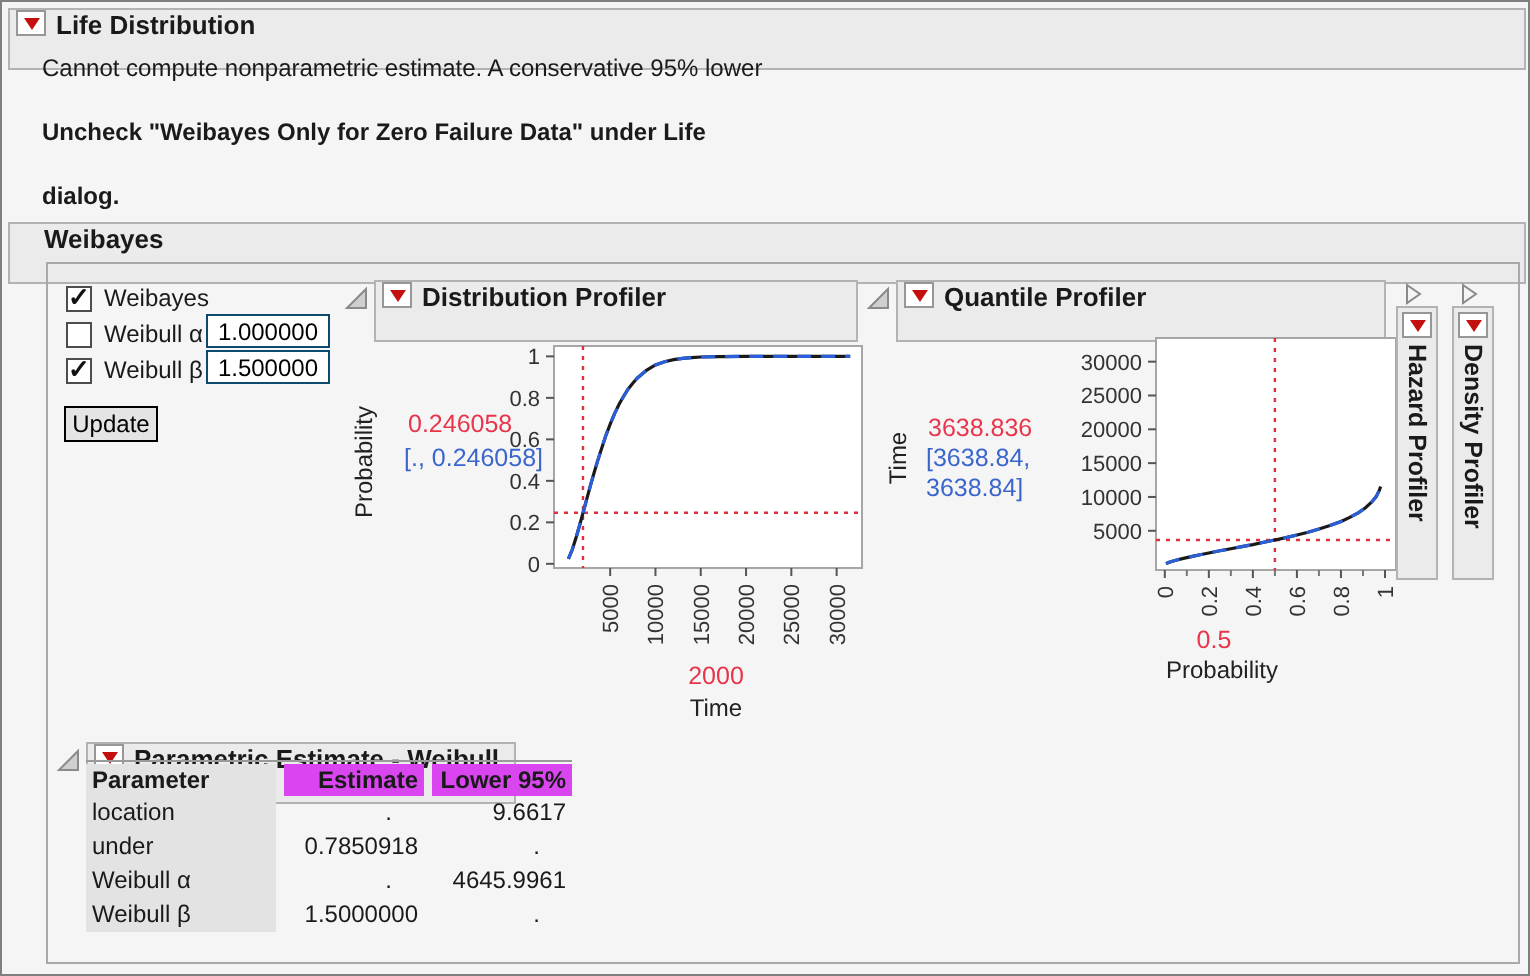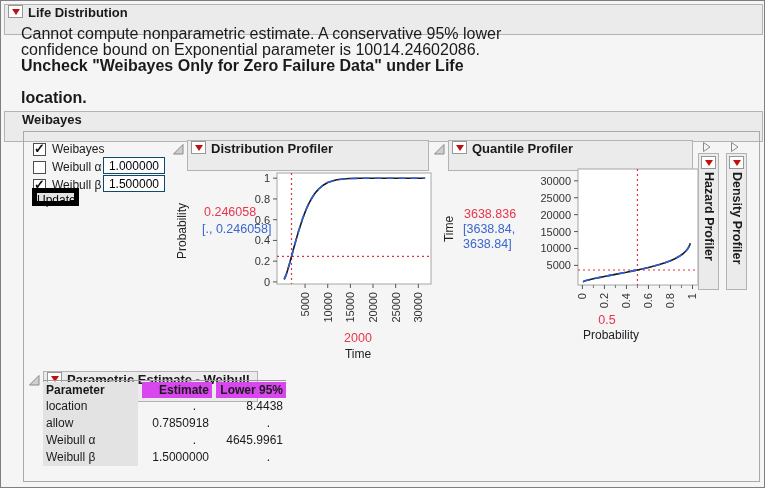--- a/index.html
+++ b/index.html
@@ -8,35 +8,35 @@
   .obar{position:absolute;height:31px;background:#ebebeb;border:1px solid #b3b3b3;
         box-sizing:border-box;display:flex;align-items:flex-start;}
   .otitle{font-size:13px;font-weight:bold;margin-left:5px;white-space:nowrap;}
   .red-btn{width:15px;height:13px;background:#fff;border:1px solid #979797;box-sizing:border-box;
            display:inline-flex;align-items:center;justify-content:center;flex:0 0 auto;margin-left:3px;}
   .tri{width:0;height:0;border-left:4px solid transparent;border-right:4px solid transparent;
        border-top:6px solid #c40f0f;}
   .disc{position:absolute;}
   .disc polygon{fill:#cfcfcf;stroke:#8a8a8a;stroke-width:1;}
   .disc.closed polygon{fill:#f5f5f6;}
-  .msg{position:absolute;left:20px;font-size:16px;line-height:16px;white-space:nowrap;}
+  .msg{position:absolute;left:20px;font-size:12px;line-height:16px;white-space:nowrap;}
   .msg.b{font-weight:bold;}
   #wbox{position:absolute;left:22px;top:130px;width:737px;height:351px;
         border:1px solid #a9a9a9;box-sizing:border-box;}
   #controls{position:absolute;left:30px;top:139px;width:140px;height:80px;}
   .ctl-row{position:absolute;left:0;height:18px;display:flex;align-items:center;}
   .cb{width:13px;height:13px;background:#fff;border:1px solid #4d4d4d;box-sizing:border-box;
       margin-left:2px;position:relative;flex:0 0 auto;}
   .cb.on::before{content:"\2713";position:absolute;left:0px;top:-3px;font-size:13px;font-weight:bold;color:#111;}
   .cb-label{font-size:12px;margin-left:6px;white-space:nowrap;}
   .num-input{position:absolute;left:72px;width:62px;height:17px;box-sizing:border-box;
              border:1px solid #0c4a6e;background:#fff;font-family:"Liberation Sans",sans-serif;
              font-size:12px;text-align:right;padding:0 5px 0 0;}
-  #update-btn{position:absolute;left:1px;top:48px;width:47px;height:18px;background:#e4e4e4;
-              border:5px solid #000000;font-family:"Liberation Sans",sans-serif;font-size:12px;
+  #update-btn{position:absolute;left:1px;top:63px;width:47px;height:18px;background:#e4e4e4;
+              border:1px solid #000000;font-family:"Liberation Sans",sans-serif;font-size:12px;
               padding:0;box-sizing:border-box;}
   svg.plot{position:absolute;}
   svg text{font-family:"Liberation Sans",sans-serif;}
   .tick{font-size:11px;fill:#333;}
   .axlab{font-size:12px;fill:#222;}
   .redval{font-size:12.5px;fill:#e8354b;}
   .blueval{font-size:12.5px;fill:#3a66cc;}
   .vpanel{position:absolute;width:21px;background:#ebebeb;border:1px solid #b3b3b3;
           box-sizing:border-box;text-align:center;}
   .vbtn{margin:2px auto 0 auto;display:flex;}
@@ -59,23 +59,22 @@
   <svg class="disc" style="left:5px;top:8px" width="12" height="12">
       <polygon points="11,1.5 11,11 1.5,11"></polygon>
     </svg>
   <div class="obar" style="left:3px;top:3px;width:759px">
     <span class="red-btn">
         <span class="tri"></span>
       </span>
     <span class="otitle">Life Distribution</span>
   </div>
   <div class="msg" style="top:25px">Cannot compute nonparametric estimate. A conservative 95% lower</div>
-  <div class="msg" style="top:41px">confidence bound on Exponential parameter is 10014.24602086.</div>
   <div class="msg b" style="top:57px">Uncheck "Weibayes Only for Zero Failure Data" under Life</div>
-  <div class="msg b" style="top:89px">location.</div>
+  <div class="msg b" style="top:89px">dialog.</div>
 
   <svg class="disc" style="left:5px;top:114px" width="12" height="12">
       <polygon points="11,1.5 11,11 1.5,11"></polygon>
     </svg>
   <div class="obar" style="left:3px;top:110px;width:759px">
     <span class="otitle" style="margin-left:17px">Weibayes</span>
   </div>
   <div id="wbox"></div>
 
   <div id="controls">
@@ -221,22 +220,22 @@
         <span class="tri"></span>
       </span>
     <span class="otitle" style="font-size:13px">Parametric Estimate - Weibull</span>
   </div>
   <div id="ptable">
       <div class="th c0">Parameter</div>
       <div class="th cr">Estimate</div>
       <div class="th cr">Lower 95%</div>
       <div class="td c0">location</div>
       <div class="td cr miss">.</div>
-      <div class="td cr">8.4438</div>
-      <div class="td c0">allow</div>
+      <div class="td cr">9.6617</div>
+      <div class="td c0">under</div>
       <div class="td cr">0.7850918</div>
       <div class="td cr miss">.</div>
       <div class="td c0">Weibull α</div>
       <div class="td cr miss">.</div>
       <div class="td cr">4645.9961</div>
       <div class="td c0">Weibull β</div>
       <div class="td cr">1.5000000</div>
       <div class="td cr miss">.</div>
     </div>
 

